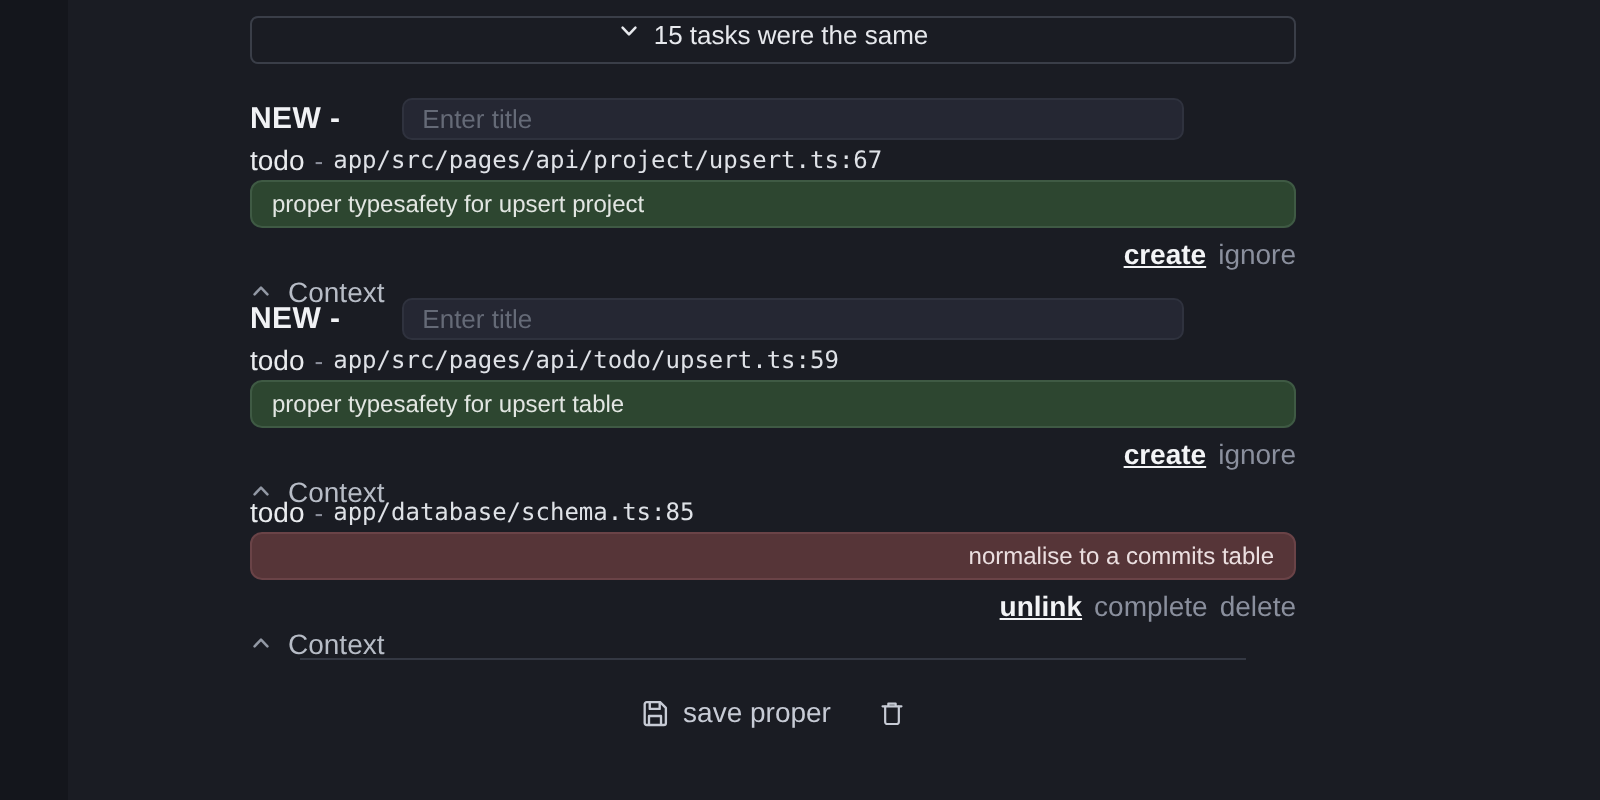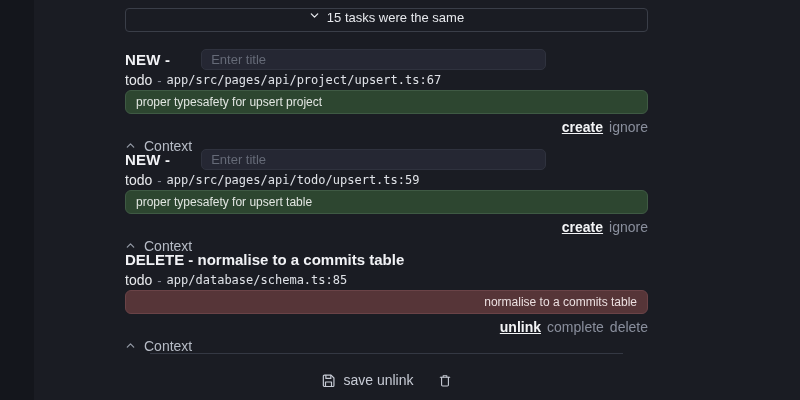--- a/index.html
+++ b/index.html
@@ -19,21 +19,21 @@
     font-family:inherit;
   }
   .chev{flex:0 0 auto;display:block;}
 
   .task{margin-top:13px;}
   .task.first{margin-top:16px;}
   .task-title-row{height:22px;display:flex;align-items:center;gap:22px;}
   .kind{font-weight:bold;font-size:15px;color:#f1f2f5;letter-spacing:.2px;white-space:pre;}
   .task-title{font-weight:bold;font-size:15px;color:#f1f2f5;}
   .title-input{
-    margin-left:9px;width:345px;height:21px;box-sizing:border-box;
+    margin-left:9px;width:391px;height:21px;box-sizing:border-box;
     background:#252733;border:1px solid #2f323e;border-radius:5px;
     color:#e7e9ed;font-size:13px;padding:0 9px;outline:none;
     font-family:"Liberation Sans",sans-serif;
   }
   .title-input::placeholder{color:#656a77;}
 
   .meta-row{margin-top:2px;height:16px;display:flex;align-items:center;font-size:14px;color:#e9ebee;}
   .meta-sep{color:#8b8f9b;margin:0 5px;font-size:13px;}
   .file-path{font-family:"DejaVu Sans Mono",monospace;font-size:12px;color:#dfe2e7;}
 
@@ -121,23 +121,20 @@
         <span>Context</span>
       </span>
       <span class="actions">
         <span class="action primary">create</span>
         <span class="action">ignore</span>
       </span>
     </div>
   </div>
 
   <div class="task">
-    <div class="task-title-row">
-      <span class="task-title">DELETE - normalise to a commits table</span>
-    </div>
     <div class="meta-row">
       <span>todo</span>
       <span class="meta-sep">-</span>
       <span class="file-path">app/database/schema.ts:85</span>
     </div>
     <div class="code-box red">
       <span>normalise to a commits table</span>
     </div>
     <div class="task-footer">
       <span class="context-toggle">
@@ -156,21 +153,21 @@
 
   <div class="divider"></div>
 
   <div class="footer-bar">
     <button class="footer-btn">
       <svg width="15" height="15" viewBox="0 0 16 16" fill="none" stroke="#c7cbd5" stroke-width="1.25" stroke-linecap="round" stroke-linejoin="round">
         <path d="M3.6 2.2h7.1l3.1 3.1v8a1.1 1.1 0 0 1-1.1 1.1H3.6a1.1 1.1 0 0 1-1.1-1.1V3.3a1.1 1.1 0 0 1 1.1-1.1z"></path>
         <path d="M5.2 2.4v3.4h5.3V2.4"></path>
         <path d="M4.8 14.2V9.6h6.4v4.6"></path>
       </svg>
-      <span>save unlink</span>
+      <span>save proper</span>
     </button>
     <button class="footer-btn">
       <svg width="14" height="15" viewBox="0 0 16 16" fill="none" stroke="#c7cbd5" stroke-width="1.25" stroke-linecap="round" stroke-linejoin="round">
         <path d="M2.6 4.2h10.8"></path>
         <path d="M5.9 4V2.6h4.2V4"></path>
         <path d="M4.1 4.4v8.7a1.2 1.2 0 0 0 1.2 1.2h5.4a1.2 1.2 0 0 0 1.2-1.2V4.4"></path>
       </svg>
     </button>
   </div>
 

